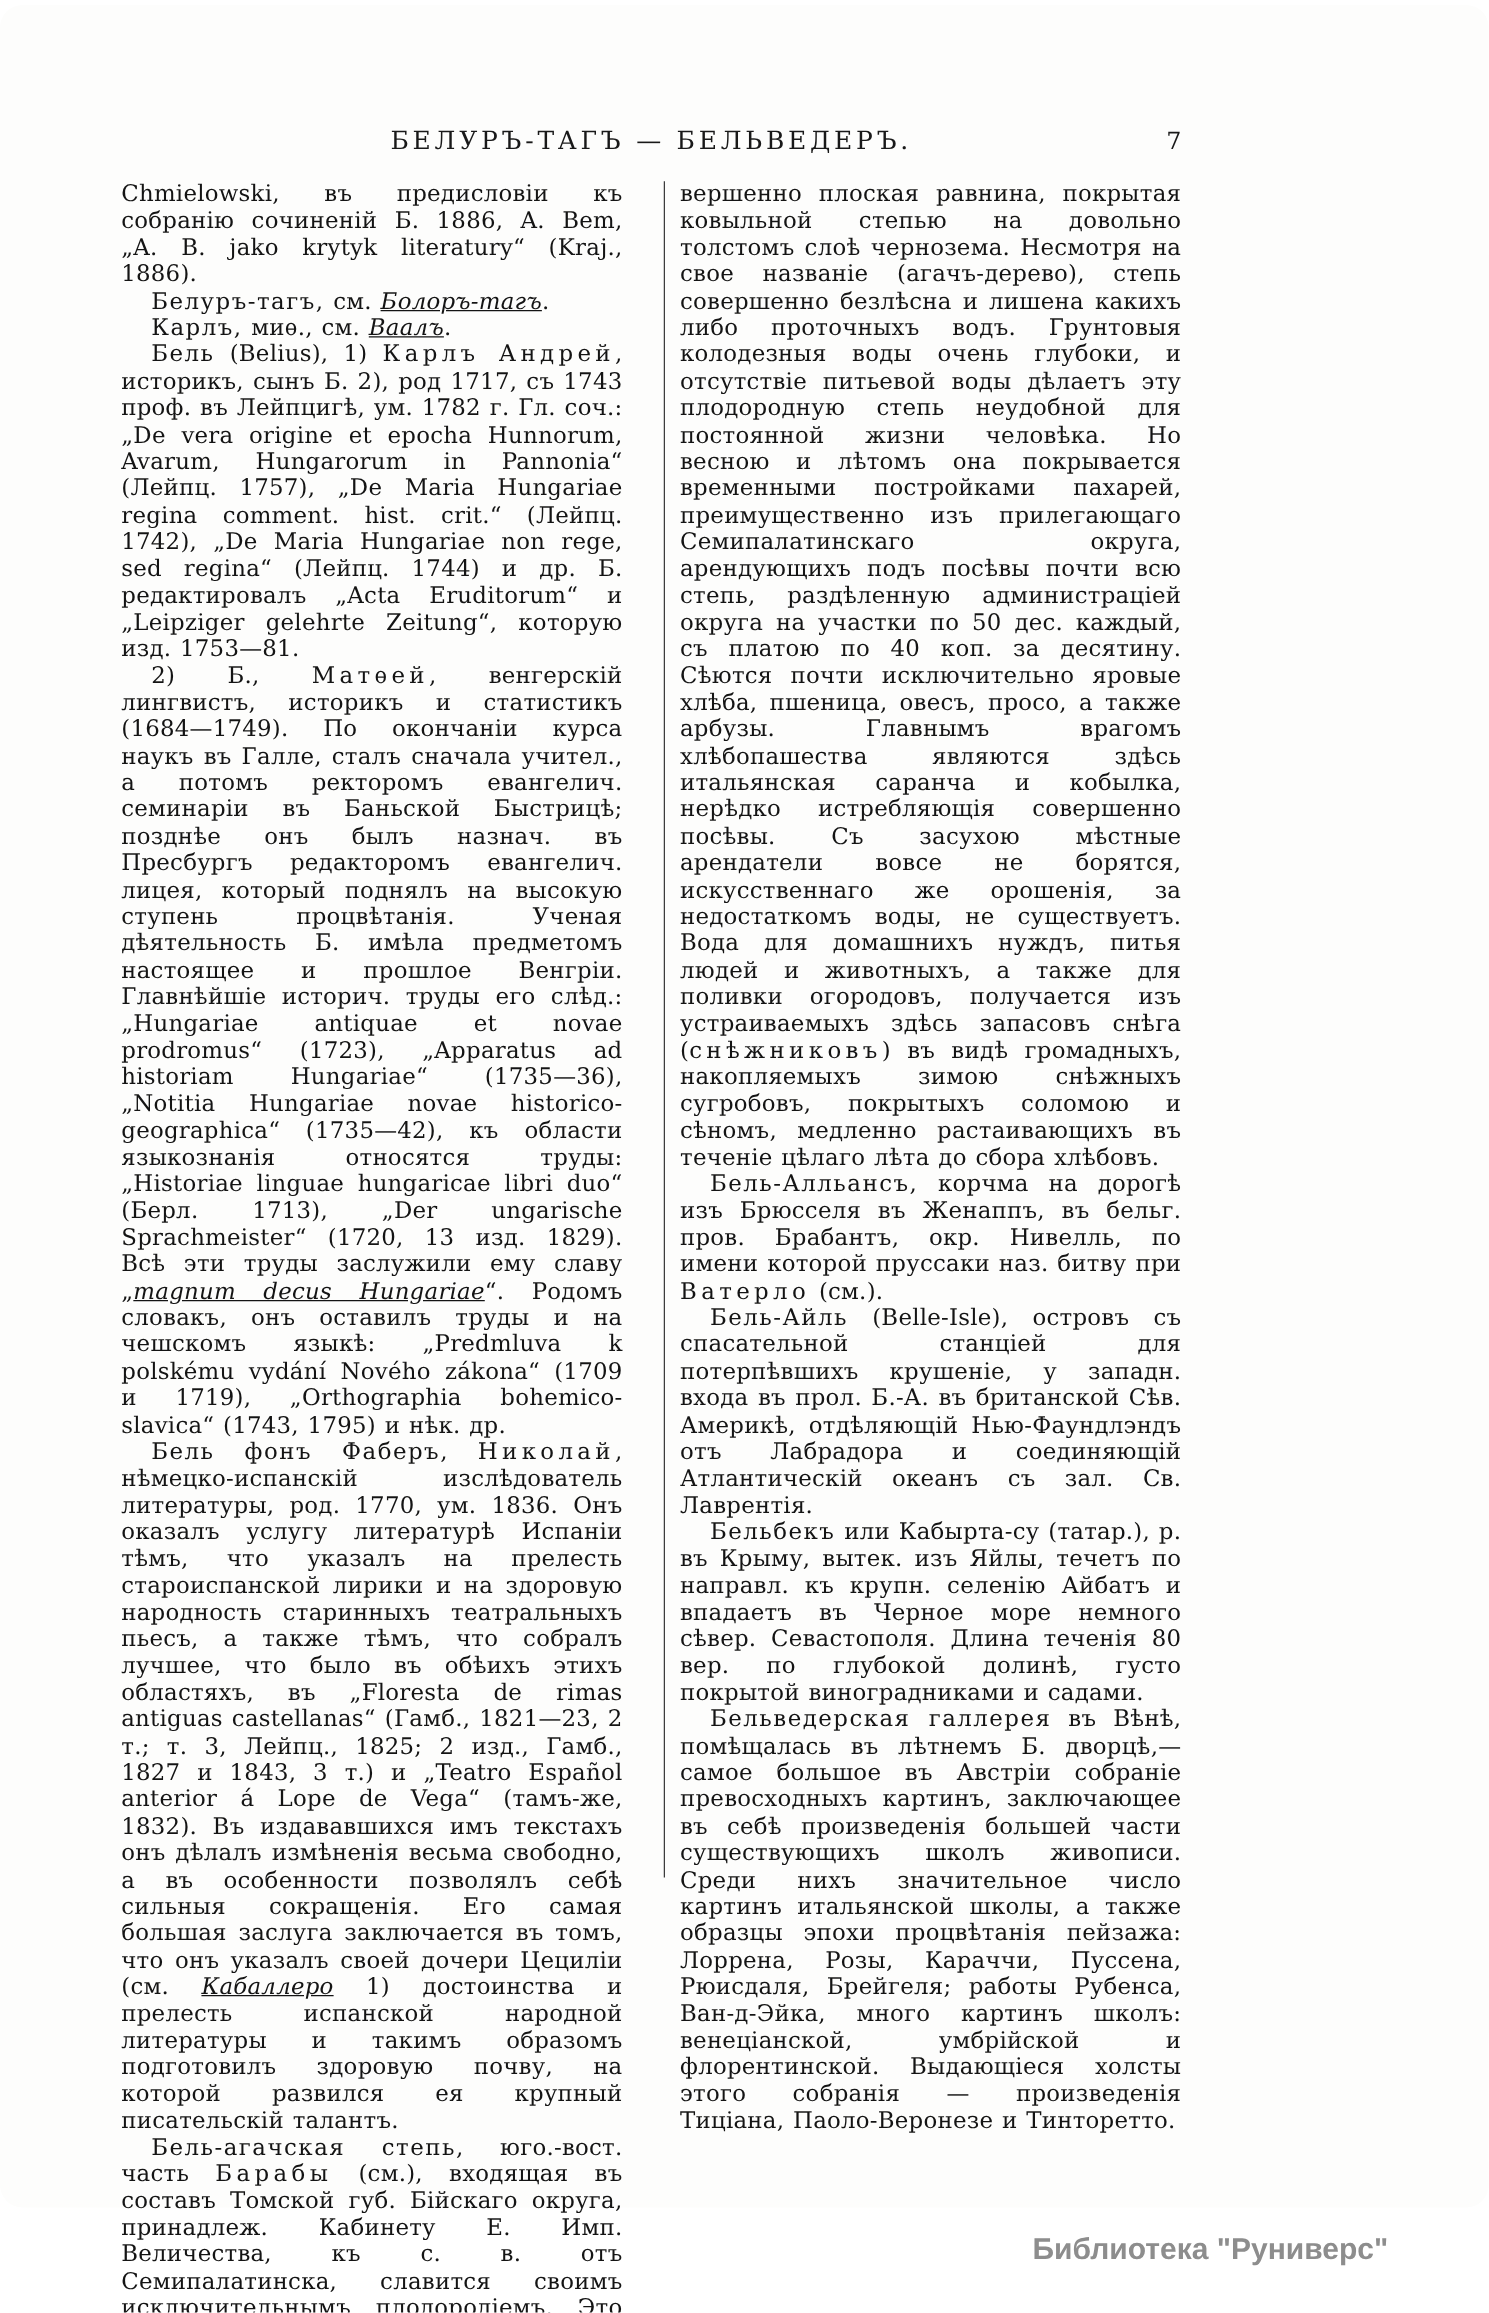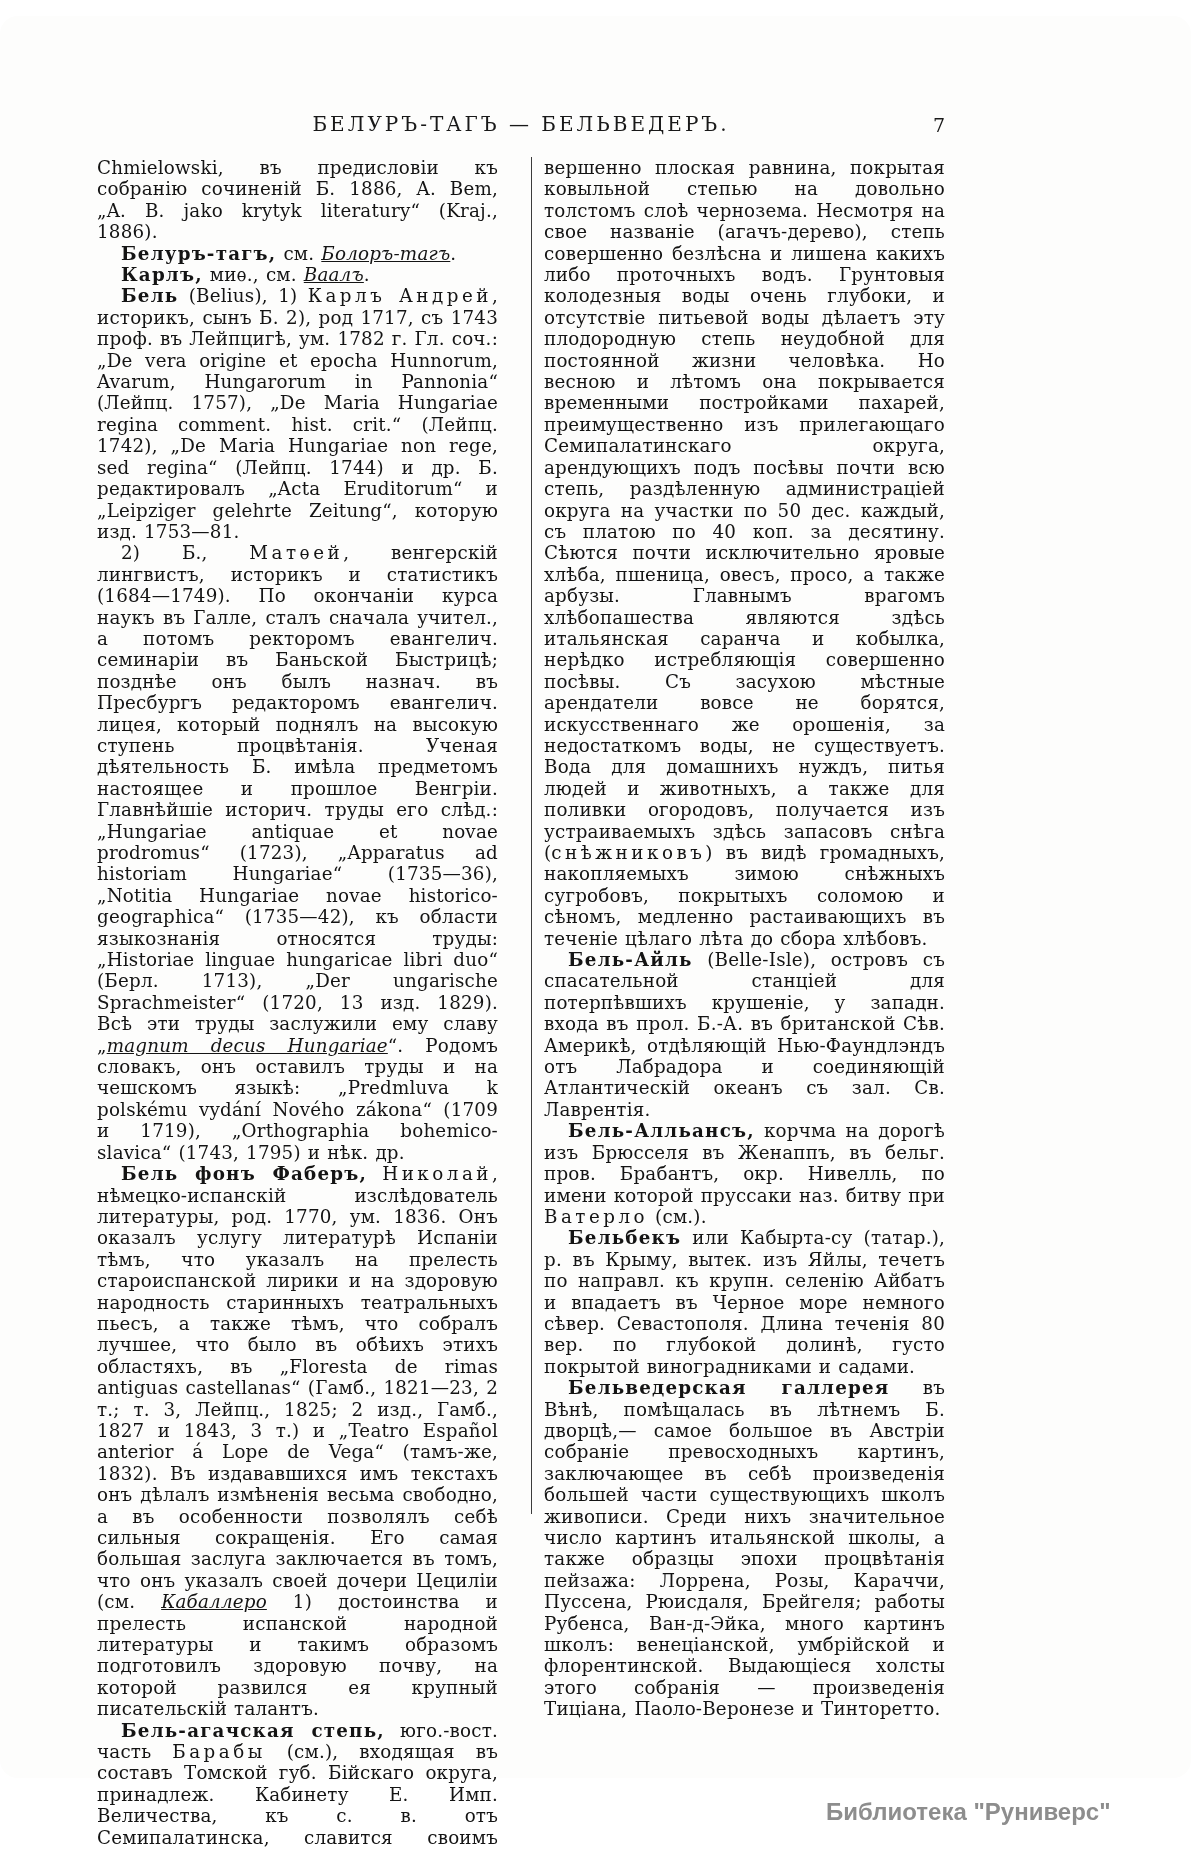--- a/index.html
+++ b/index.html
@@ -6,21 +6,21 @@
   html, body {
     width: 1191px; height: 1850px;
     background: #ffffff;
     font-family: "DejaVu Serif", "Liberation Serif", serif;
     color: #141414;
     overflow: hidden;
     position: relative;
   }
   .scan-page {
     position: absolute;
-    left: 0; top: 16px;
+    left: 0; top: 4px;
     width: 1191px; height: 1762px;
     background: #fdfdfc;
     border-radius: 18px;
   }
   
   .running-head {
     position: absolute;
     left: 97px; top: 96px;
     width: 848px;
     text-align: center;
@@ -56,21 +56,21 @@
     word-spacing: 1px;
   }
   .col-divider {
     position: absolute;
     left: 531px; top: 141px;
     width: 1px; height: 1357px;
     background: #3c3c3c;
   }
   p.para { margin: 0; }
   p.para.indent { text-indent: 24px; }
-  span.b { font-weight: bold; letter-spacing: 1.2px; }
+  span.b { font-weight: normal; letter-spacing: 1.2px; }
   span.i { font-style: italic; text-decoration: underline; }
   span.sp { letter-spacing: 3.5px; }
   
   .watermark {
     position: absolute;
     left: 826px; top: 1782px;
     font-family: "Liberation Sans", "DejaVu Sans", sans-serif;
     font-weight: bold;
     font-size: 24px;
     color: #8d8d8d;
@@ -91,22 +91,22 @@
         <p class="para"><span>Chmielowski, въ предисловіи къ собранію сочиненій Б. 1886, A. Bem, „A. B. jako krytyk literatury“ (Kraj., 1886).</span></p>
         <p class="para indent"><span class="b">Белуръ-тагъ,</span><span> см. </span><span class="i">Болоръ-тагъ</span><span>.</span></p>
         <p class="para indent"><span class="b">Карлъ,</span><span> миѳ., см. </span><span class="i">Ваалъ</span><span>.</span></p>
         <p class="para indent"><span class="b">Бель</span><span> (Belius), 1) </span><span class="sp">Карлъ Андрей</span><span>, историкъ, сынъ Б. 2), род 1717, съ 1743 проф. въ Лейпцигѣ, ум. 1782 г. Гл. соч.: „De vera origine et epocha Hunnorum, Avarum, Hungarorum in Pannonia“ (Лейпц. 1757), „De Maria Hungariae regina comment. hist. crit.“ (Лейпц. 1742), „De Maria Hungariae non rege, sed regina“ (Лейпц. 1744) и др. Б. редактировалъ „Acta Eruditorum“ и „Leipziger gelehrte Zeitung“, которую изд. 1753—81.</span></p>
         <p class="para indent"><span>2) Б., </span><span class="sp">Матѳей</span><span>, венгерскій лингвистъ, историкъ и статистикъ (1684—1749). По окончаніи курса наукъ въ Галле, сталъ сначала учител., а потомъ ректоромъ евангелич. семинаріи въ Баньской Быстрицѣ; позднѣе онъ былъ назнач. въ Пресбургъ редакторомъ евангелич. лицея, который поднялъ на высокую ступень процвѣтанія. Ученая дѣятельность Б. имѣла предметомъ настоящее и прошлое Венгріи. Главнѣйшіе историч. труды его слѣд.: „Hungariae antiquae et novae prodromus“ (1723), „Apparatus ad historiam Hungariae“ (1735—36), „Notitia Hungariae novae historico-geographica“ (1735—42), къ области языкознанія относятся труды: „Historiae linguae hungaricae libri duo“ (Берл. 1713), „Der ungarische Sprachmeister“ (1720, 13 изд. 1829). Всѣ эти труды заслужили ему славу „</span><span class="i">magnum decus Hungariae</span><span>“. Родомъ словакъ, онъ оставилъ труды и на чешскомъ языкѣ: „Predmluva k polskému vydání Nového zákona“ (1709 и 1719), „Orthographia bohemico-slavica“ (1743, 1795) и нѣк. др.</span></p>
         <p class="para indent"><span class="b">Бель фонъ Фаберъ,</span><span> </span><span class="sp">Николай</span><span>, нѣмецко-испанскій изслѣдователь литературы, род. 1770, ум. 1836. Онъ оказалъ услугу литературѣ Испаніи тѣмъ, что указалъ на прелесть староиспанской лирики и на здоровую народность старинныхъ театральныхъ пьесъ, а также тѣмъ, что собралъ лучшее, что было въ обѣихъ этихъ областяхъ, въ „Floresta de rimas antiguas castellanas“ (Гамб., 1821—23, 2 т.; т. 3, Лейпц., 1825; 2 изд., Гамб., 1827 и 1843, 3 т.) и „Teatro Español anterior á Lope de Vega“ (тамъ-же, 1832). Въ издававшихся имъ текстахъ онъ дѣлалъ измѣненія весьма свободно, а въ особенности позволялъ себѣ сильныя сокращенія. Его самая большая заслуга заключается въ томъ, что онъ указалъ своей дочери Цециліи (см. </span><span class="i">Кабаллеро</span><span> 1) достоинства и прелесть испанской народной литературы и такимъ образомъ подготовилъ здоровую почву, на которой развился ея крупный писательскій талантъ.</span></p>
         <p class="para indent"><span class="b">Бель-агачская степь,</span><span> юго.-вост. часть </span><span class="sp">Барабы</span><span> (см.), входящая въ составъ Томской губ. Бійскаго округа, принадлеж. Кабинету Е. Имп. Величества, къ с. в. отъ Семипалатинска, славится своимъ исключительнымъ плодородіемъ. Это почти со-</span></p>
       </div>
     <div class="col">
         <p class="para"><span>вершенно плоская равнина, покрытая ковыльной степью на довольно толстомъ слоѣ чернозема. Несмотря на свое названіе (агачъ-дерево), степь совершенно безлѣсна и лишена какихъ либо проточныхъ водъ. Грунтовыя колодезныя воды очень глубоки, и отсутствіе питьевой воды дѣлаетъ эту плодородную степь неудобной для постоянной жизни человѣка. Но весною и лѣтомъ она покрывается временными постройками пахарей, преимущественно изъ прилегающаго Семипалатинскаго округа, арендующихъ подъ посѣвы почти всю степь, раздѣленную администраціей округа на участки по 50 дес. каждый, съ платою по 40 коп. за десятину. Сѣются почти исключительно яровые хлѣба, пшеница, овесъ, просо, а также арбузы. Главнымъ врагомъ хлѣбопашества являются здѣсь итальянская саранча и кобылка, нерѣдко истребляющія совершенно посѣвы. Съ засухою мѣстные арендатели вовсе не борятся, искусственнаго же орошенія, за недостаткомъ воды, не существуетъ. Вода для домашнихъ нуждъ, питья людей и животныхъ, а также для поливки огородовъ, получается изъ устраиваемыхъ здѣсь запасовъ снѣга (</span><span class="sp">снѣжниковъ</span><span>) въ видѣ громадныхъ, накопляемыхъ зимою снѣжныхъ сугробовъ, покрытыхъ соломою и сѣномъ, медленно растаивающихъ въ теченіе цѣлаго лѣта до сбора хлѣбовъ.</span></p>
+        <p class="para indent"><span class="b">Бель-Алльансъ,</span><span> корчма на дорогѣ изъ Брюсселя въ Женаппъ, въ бельг. пров. Брабантъ, окр. Нивелль, по имени которой пруссаки наз. битву при </span><span class="sp">Ватерло</span><span> (см.).</span></p>
         <p class="para indent"><span class="b">Бель-Айль</span><span> (Belle-Isle), островъ съ спасательной станціей для потерпѣвшихъ крушеніе, у западн. входа въ прол. Б.-А. въ британской Сѣв. Америкѣ, отдѣляющій Нью-Фаундлэндъ отъ Лабрадора и соединяющій Атлантическій океанъ съ зал. Св. Лаврентія.</span></p>
-        <p class="para indent"><span class="b">Бель-Алльансъ,</span><span> корчма на дорогѣ изъ Брюсселя въ Женаппъ, въ бельг. пров. Брабантъ, окр. Нивелль, по имени которой пруссаки наз. битву при </span><span class="sp">Ватерло</span><span> (см.).</span></p>
         <p class="para indent"><span class="b">Бельбекъ</span><span> или Кабырта-су (татар.), р. въ Крыму, вытек. изъ Яйлы, течетъ по направл. къ крупн. селенію Айбатъ и впадаетъ въ Черное море немного сѣвер. Севастополя. Длина теченія 80 вер. по глубокой долинѣ, густо покрытой виноградниками и садами.</span></p>
         <p class="para indent"><span class="b">Бельведерская галлерея</span><span> въ Вѣнѣ, помѣщалась въ лѣтнемъ Б. дворцѣ,— самое большое въ Австріи собраніе превосходныхъ картинъ, заключающее въ себѣ произведенія большей части существующихъ школъ живописи. Среди нихъ значительное число картинъ итальянской школы, а также образцы эпохи процвѣтанія пейзажа: Лоррена, Розы, Караччи, Пуссена, Рюисдаля, Брейгеля; работы Рубенса, Ван-д-Эйка, много картинъ школъ: венеціанской, умбрійской и флорентинской. Выдающіеся холсты этого собранія — произведенія Тиціана, Паоло-Веронезе и Тинторетто.</span></p>
       </div>
   </div>
 
   <div class="col-divider"></div>
 
   <div class="watermark">Библиотека "Руниверс"</div>
 
 </div>

